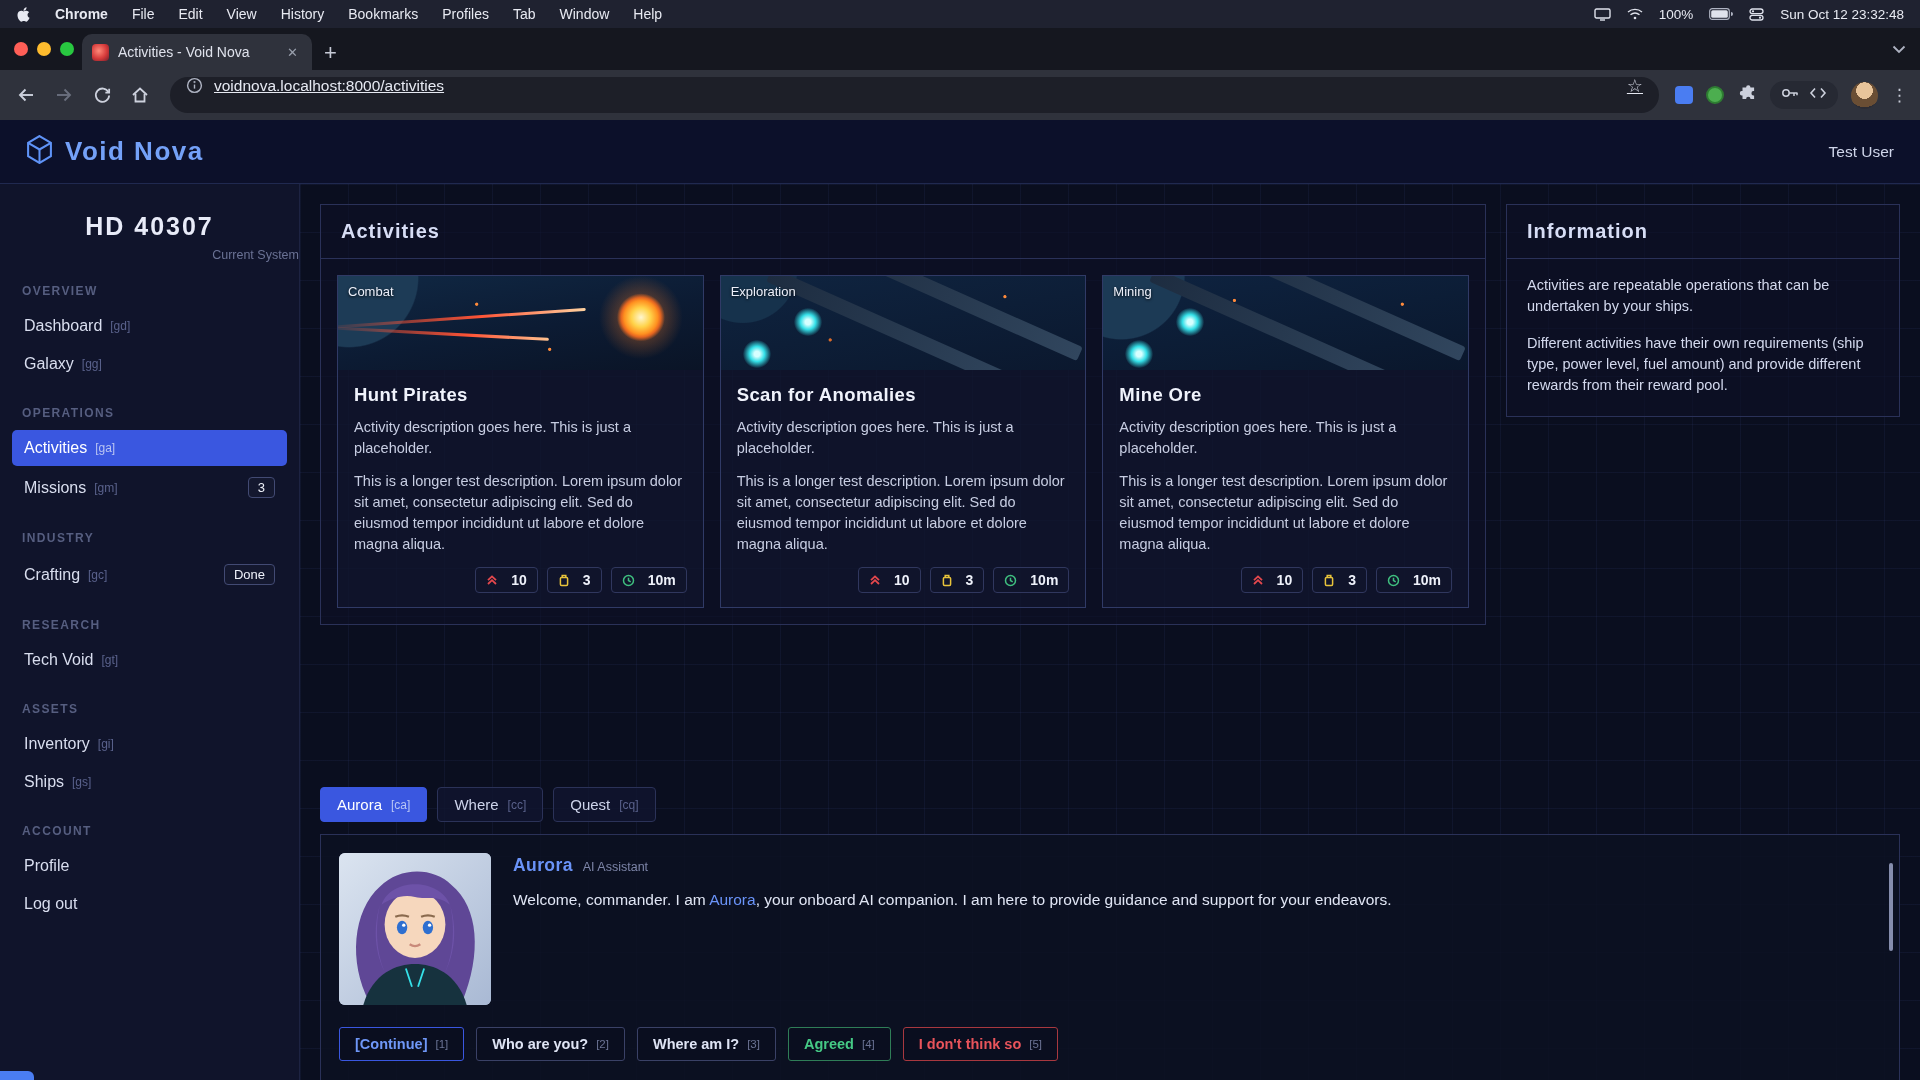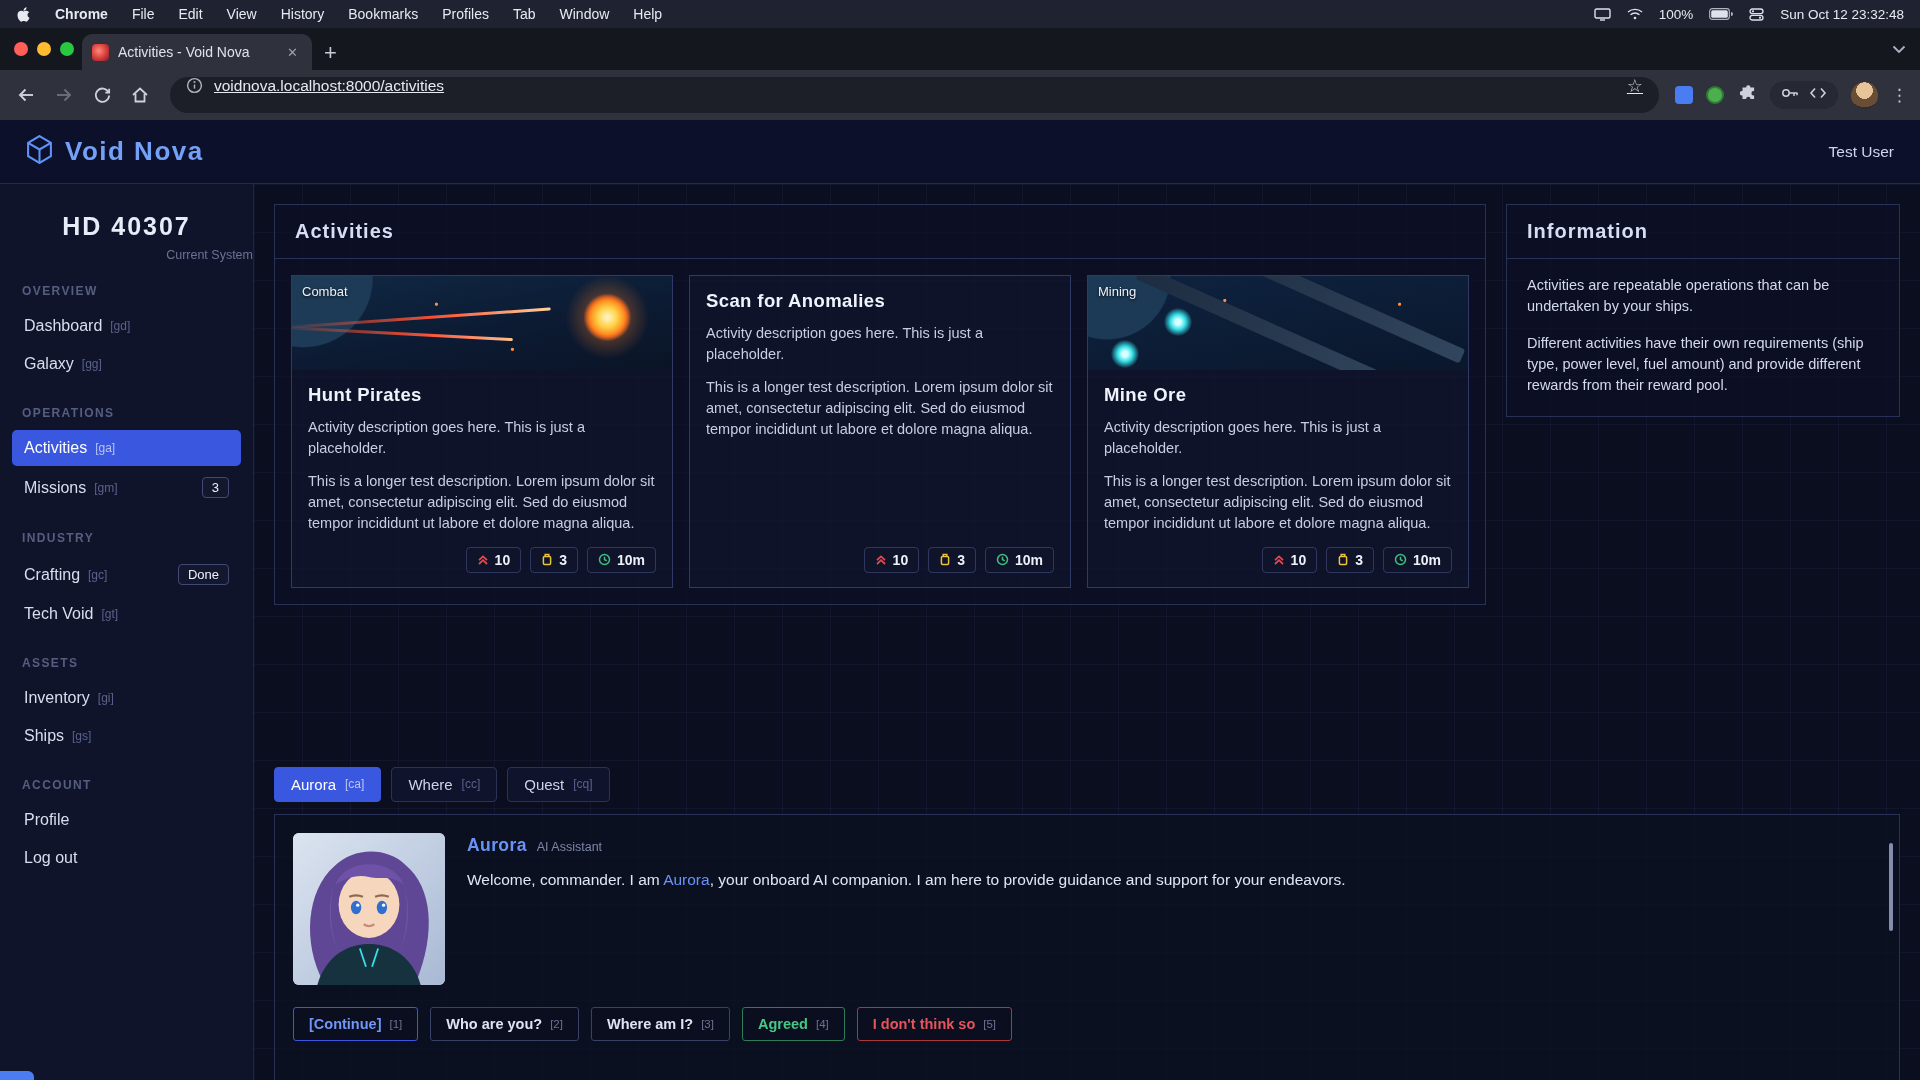--- a/index.html
+++ b/index.html
@@ -61,21 +61,21 @@
     height:64px; background:#0c102a; border-bottom:1px solid #202950;
     display:flex; align-items:center; padding:0 26px; gap:12px;
   }
   .brand { font-size:26px; font-weight:bold; letter-spacing:1.5px; color:#74a1f8; }
   .header-user { margin-left:auto; font-size:15.5px; color:#cfd5ea; }
 
   
   .shell { display:flex; height:896px; }
 
   .sidebar {
-    width:254px; flex:none; background:#10142b; border-right:1px solid #1d2342;
+    width:300px; flex:none; background:#10142b; border-right:1px solid #1d2342;
     padding-bottom:20px; overflow:hidden;
   }
   .system-name { text-align:center; margin-top:28px; font-size:25px; font-weight:bold; letter-spacing:2px; color:#e8ebf8; }
   .system-sub { text-align:right; margin-top:7px; font-size:12.5px; color:#6a7294; }
   .section-label { padding:22px 22px 8px; font-size:12px; font-weight:bold; letter-spacing:1.4px; color:#565e80; }
   .nav-item {
     display:flex; align-items:center; gap:8px; margin:2px 12px; padding:9px 12px;
     border-radius:5px; font-size:16px; color:#d9deef; cursor:pointer;
   }
   .nav-item.active { background:#3a57e0; color:#ffffff; }
@@ -139,21 +139,21 @@
   .spar2 { width:78%; top:52%; left:10%; }
   .glow { position:absolute; width:28px; height:28px; border-radius:50%;
     background:radial-gradient(circle, #d6ffff 0 14%, #35e0e8 38%, rgba(40,200,220,0) 72%); }
   .glow1 { left:20%; top:34%; } .glow2 { left:6%; top:68%; }
 
   .card-body { padding:14px 16px 14px; display:flex; flex-direction:column; flex:1; }
   .card-title { font-size:18.5px; font-weight:bold; letter-spacing:0.4px; color:#f0f3fc; margin-bottom:11px; }
   .card-desc { font-size:14.5px; line-height:1.43; color:#c7cde2; margin-bottom:13px; }
   .stats { display:flex; gap:9px; justify-content:flex-end; margin-top:auto; }
   .chip {
-    display:flex; align-items:center; gap:6px; background:rgba(16,21,44,0.8);
+    display:flex; align-items:center; gap:13px; background:rgba(16,21,44,0.8);
     border:1px solid #30375e; border-radius:4px; padding:4px 10px;
     font-size:14px; font-weight:bold; color:#eef1fa;
   }
   .chip svg { display:block; }
 
   
   .chat-tabs { display:flex; gap:10px; margin-top:162px; }
   .chat-tab {
     display:flex; align-items:center; gap:9px; padding:8px 16px; border-radius:4px;
     font-size:15px; border:1px solid #2b3258; background:rgba(16,21,47,0.8); color:#cdd3ea; cursor:pointer;
@@ -370,20 +370,21 @@
       <span class="nav-badge">3</span>
     </div>
 
     <div class="section-label">INDUSTRY</div>
     <div class="nav-item">
       <span>Crafting</span>
       <span class="nav-hint">[gc]</span>
       <span class="nav-badge">Done</span>
     </div>
 
+    <div class="section-label">RESEARCH</div>
     <div class="nav-item">
       <span>Tech Void</span>
       <span class="nav-hint">[gt]</span>
     </div>
 
     <div class="section-label">ASSETS</div>
     <div class="nav-item">
       <span>Inventory</span>
       <span class="nav-hint">[gi]</span>
     </div>
@@ -438,20 +439,27 @@
                       <circle cx="6.5" cy="6.5" r="5"></circle>
                       <path d="M6.5 3.8 V6.5 L8.7 7.8"></path>
                     </svg>
                   <span>10m</span>
                 </span>
               </div>
             </div>
           </div>
 
           <div class="card">
+            <div class="card-img img-explore">
+              <span class="card-category">Exploration</span>
+              <span class="spar spar1"></span>
+                <span class="spar spar2"></span>
+              <span class="glow glow1"></span>
+                <span class="glow glow2"></span>
+            </div>
             <div class="card-body">
               <div class="card-title">Scan for Anomalies</div>
               <p class="card-desc">Activity description goes here. This is just a placeholder.</p>
               <p class="card-desc">This is a longer test description. Lorem ipsum dolor sit amet, consectetur adipiscing elit. Sed do eiusmod tempor incididunt ut labore et dolore magna aliqua.</p>
               <div class="stats">
                 <span class="chip">
                   <svg width="12" height="12" viewBox="0 0 12 12" fill="none" stroke="#e5484d" stroke-width="1.8">
                       <path d="M2 6.2 L6 2.4 L10 6.2"></path>
                       <path d="M2 10 L6 6.2 L10 10"></path>
                     </svg>

